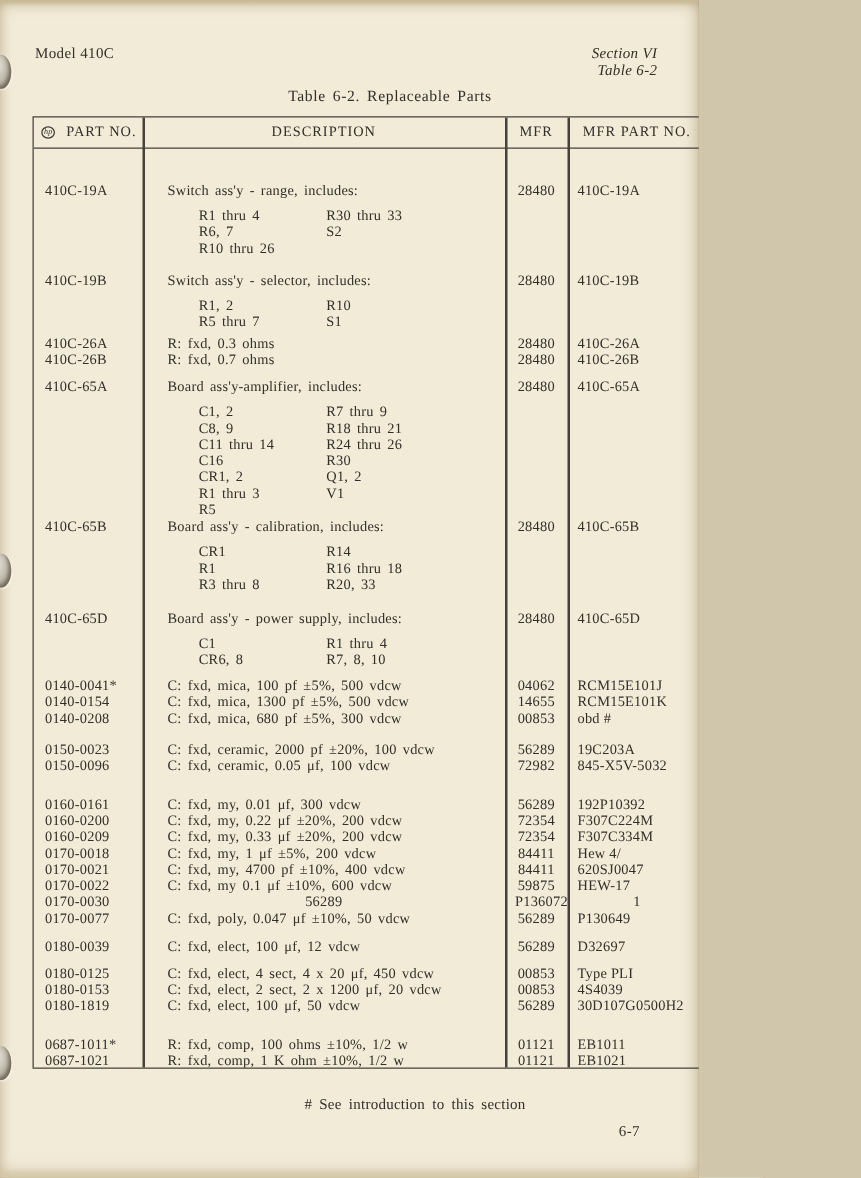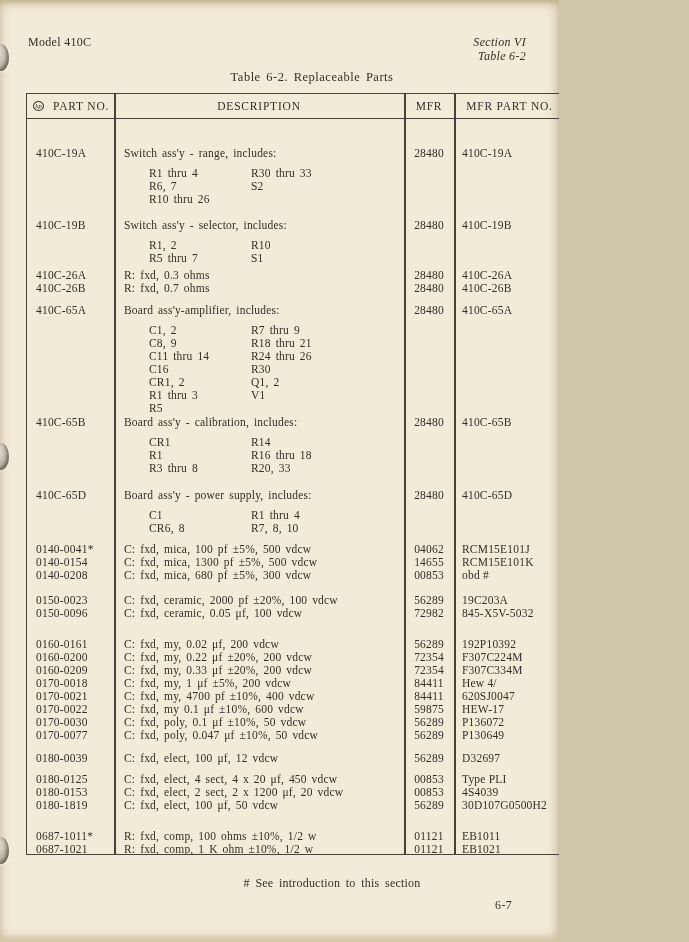--- a/index.html
+++ b/index.html
@@ -39,21 +39,21 @@
   .th-part{justify-content:flex-start !important;padding-left:6px;gap:9px;}
   .hp-badge{display:inline-flex;align-items:center;justify-content:center;
     width:11px;height:10px;border:1px solid #3c3831;border-radius:50%;
     font-size:6.5px;font-style:italic;letter-spacing:0;line-height:1;box-sizing:border-box;}
 
   .tbody{position:absolute;top:25px;left:0;right:0;bottom:0;overflow:hidden;
     font-size:11.5px;line-height:13px;letter-spacing:.2px;}
   .row{align-items:start;}
   .cell{white-space:nowrap;}
   .cell-part{padding-left:9px;}
-  .cell-desc{padding-left:10px;word-spacing:1.8px;}
+  .cell-desc{padding-left:20px;word-spacing:1.8px;}
   .cell-mfr{text-align:center;}
   .cell-mpn{padding-left:8px;}
   .cell-tq{text-align:center;}
   .subs{margin:7px 0 1px 25px;}
   .sub-line{display:flex;align-items:flex-end;}
   .sub-left{display:inline-block;width:102px;}
 
   .footnote{position:absolute;left:28px;top:876px;width:608px;text-align:center;
     font-size:12px;word-spacing:2.5px;letter-spacing:.2px;}
   .docnum{position:absolute;left:25px;top:948px;font-size:10px;letter-spacing:.3px;}
@@ -291,21 +291,21 @@
             <div>C: fxd, ceramic, 0.05 μf, 100 vdcw</div>
           </div>
           <div class="cell cell-mfr">72982</div>
           <div class="cell cell-mpn">845-X5V-5032</div>
           <div class="cell cell-tq">1</div>
           <div class="cell cell-last"></div>
         </div>
         <div class="row grid6" style="margin-top: 18px;">
           <div class="cell cell-part">0160-0161</div>
           <div class="cell cell-desc">
-            <div>C: fxd, my, 0.02 μf, 200 vdcw</div>
+            <div>C: fxd, my, 0.01 μf, 300 vdcw</div>
           </div>
           <div class="cell cell-mfr">56289</div>
           <div class="cell cell-mpn">192P10392</div>
           <div class="cell cell-tq">1</div>
           <div class="cell cell-last"></div>
         </div>
         <div class="row grid6">
           <div class="cell cell-part">0160-0200</div>
           <div class="cell cell-desc">
             <div>C: fxd, my, 0.22 μf ±20%, 200 vdcw</div>
@@ -350,23 +350,20 @@
           <div class="cell cell-desc">
             <div>C: fxd, my 0.1 μf ±10%, 600 vdcw</div>
           </div>
           <div class="cell cell-mfr">59875</div>
           <div class="cell cell-mpn">HEW-17</div>
           <div class="cell cell-tq">1</div>
           <div class="cell cell-last"></div>
         </div>
         <div class="row grid6">
           <div class="cell cell-part">0170-0030</div>
-          <div class="cell cell-desc">
-            <div>C: fxd, poly, 0.1 μf ±10%, 50 vdcw</div>
-          </div>
           <div class="cell cell-mfr">56289</div>
           <div class="cell cell-mpn">P136072</div>
           <div class="cell cell-tq">1</div>
           <div class="cell cell-last"></div>
         </div>
         <div class="row grid6">
           <div class="cell cell-part">0170-0077</div>
           <div class="cell cell-desc">
             <div>C: fxd, poly, 0.047 μf ±10%, 50 vdcw</div>
           </div>

